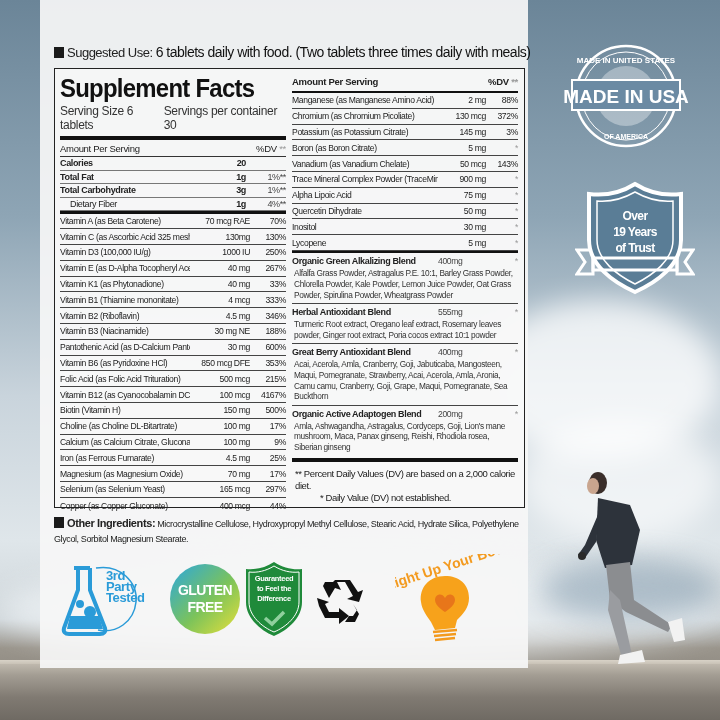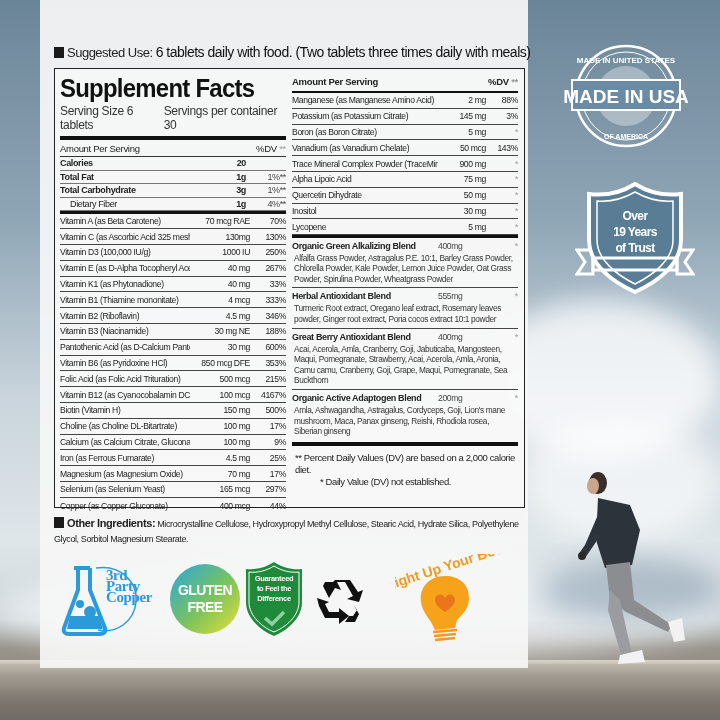--- a/index.html
+++ b/index.html
@@ -283,20 +283,25 @@
       <span>Amount Per Serving</span>
       <span><span>%DV</span> <span class="dv-stars">**</span></span>
     </div>
     <div id="minerals">
         <div class="row-r">
           <span class="n">Manganese (as Manganese Amino Acid)</span>
           <span class="a">2 mg</span>
           <span class="d">88%</span>
         </div>
         <div class="row-r">
+          <span class="n">Chromium (as Chromium Picoliate)</span>
+          <span class="a">130 mcg</span>
+          <span class="d">372%</span>
+        </div>
+        <div class="row-r">
           <span class="n">Potassium (as Potassium Citrate)</span>
           <span class="a">145 mg</span>
           <span class="d">3%</span>
         </div>
         <div class="row-r">
           <span class="n">Boron (as Boron Citrate)</span>
           <span class="a">5 mg</span>
           <span class="d star">*</span>
         </div>
         <div class="row-r">
@@ -381,24 +386,24 @@
 <div class="badges" style="z-index:3;">
 
   <div class="badge" style="left:0;top:2px;width:80px;height:76px;">
     <svg width="80" height="76" viewBox="0 0 80 76" style="position:absolute;left:0;top:0;">
       <path d="M36 6 C60 2 78 20 76 40 C74 60 56 72 38 68" fill="none" stroke="#2a9bd8" stroke-width="1.5"></path>
       <path d="M14 6 L30 6 M18 6 L18 28 L4 66 C3 70 5 72 9 72 L40 72 C44 72 46 70 45 66 L30 28 L30 6" fill="none" stroke="#2a9bd8" stroke-width="4"></path>
       <path d="M10 54 L39 54 L43 67 L7 67 Z" fill="#2a9bd8"></path>
       <circle cx="20" cy="42" r="4" fill="#2a9bd8"></circle>
       <circle cx="30" cy="50" r="6" fill="#2a9bd8"></circle>
     </svg>
-    <div style="position:absolute;left:46px;top:8px;font-size:15px;line-height:11px;color:#2a9bd8;font-weight:bold;letter-spacing:-0.4px;font-family:Liberation Serif, serif;">
+    <div style="position:absolute;left:46px;top:8px;font-size:13px;line-height:11px;color:#2a9bd8;font-weight:bold;letter-spacing:-0.4px;">
       <div>3rd</div>
       <div>Party</div>
-      <div>Copper</div>
+      <div>Tested</div>
     </div>
   </div>
 
   <div class="badge" style="left:183px;top:0;width:62px;height:78px;">
     <svg width="62" height="78" viewBox="0 0 62 78" style="position:absolute;left:0;top:0;">
       <path d="M31 2 C22 8 12 10 3 9 L3 42 C3 58 17 70 31 76 C45 70 59 58 59 42 L59 9 C50 10 40 8 31 2 Z" fill="#1f8a3a"></path>
       <path d="M31 6 C23 11 14 13 6 12 L6 42 C6 56 19 67 31 72 C43 67 56 56 56 42 L56 12 C48 13 39 11 31 6 Z" fill="none" stroke="#fff" stroke-width="1"></path>
       <path d="M22 58 L29 64 L41 52" fill="none" stroke="#8fd09d" stroke-width="3.5"></path>
     </svg>
     <div style="position:absolute;left:0;top:14px;width:62px;text-align:center;color:#fff;font-size:7.5px;line-height:10px;font-weight:bold;letter-spacing:-0.3px;">

